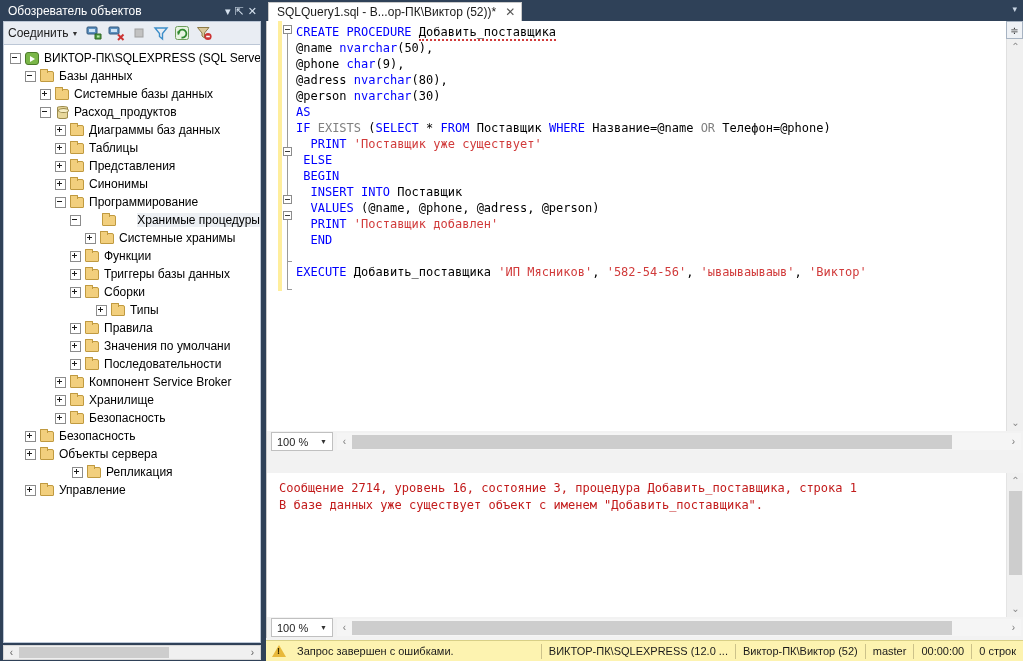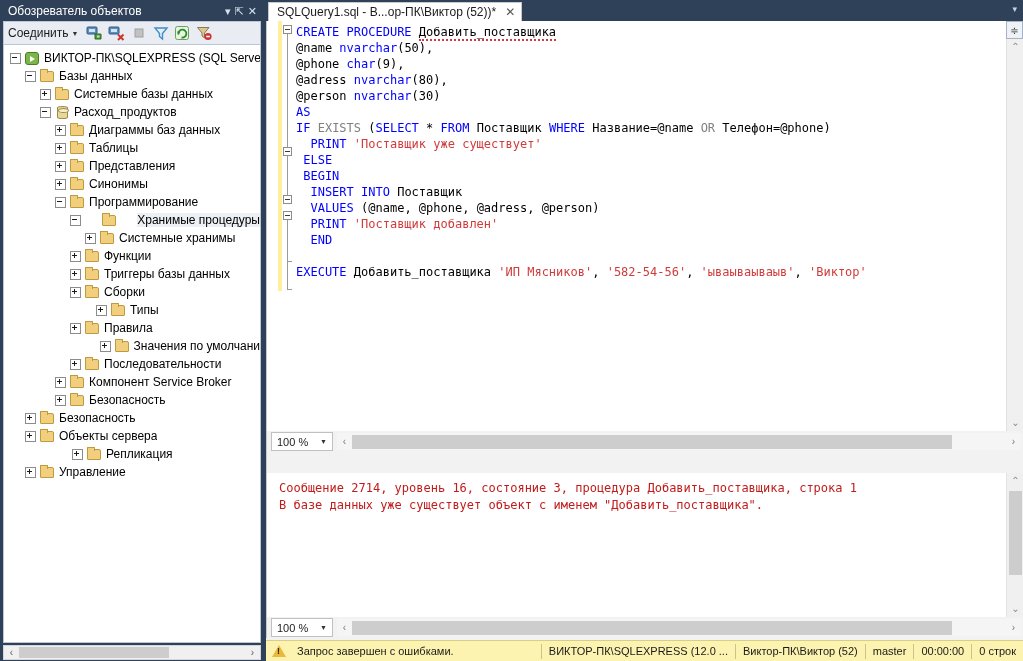--- a/index.html
+++ b/index.html
@@ -631,21 +631,21 @@
         </div>
         <div class="tr" style="padding-left: 66px;">
           <span class="exp has plus">
             <span class="vbar"></span>
           </span>
           <span class="ico">
             <span class="folder"></span>
           </span>
           <span class="lbl">Правила</span>
         </div>
-        <div class="tr" style="padding-left: 66px; justify-content: flex-end;">
+        <div class="tr" style="padding-left: 66px;">
           <span class="exp has plus">
             <span class="vbar"></span>
           </span>
           <span class="ico">
             <span class="folder"></span>
           </span>
           <span class="lbl">Значения по умолчани</span>
         </div>
         <div class="tr" style="padding-left: 66px;">
           <span class="exp has plus">
@@ -657,20 +657,29 @@
           <span class="lbl">Последовательности</span>
         </div>
         <div class="tr" style="padding-left: 51px;">
           <span class="exp has plus">
             <span class="vbar"></span>
           </span>
           <span class="ico">
             <span class="folder"></span>
           </span>
           <span class="lbl">Компонент Service Broker</span>
+        </div>
+        <div class="tr" style="padding-left: 51px;">
+          <span class="exp has plus">
+            <span class="vbar"></span>
+          </span>
+          <span class="ico">
+            <span class="folder"></span>
+          </span>
+          <span class="lbl">Хранилище</span>
         </div>
         <div class="tr" style="padding-left: 51px;">
           <span class="exp has plus">
             <span class="vbar"></span>
           </span>
           <span class="ico">
             <span class="folder"></span>
           </span>
           <span class="lbl">Безопасность</span>
         </div>

